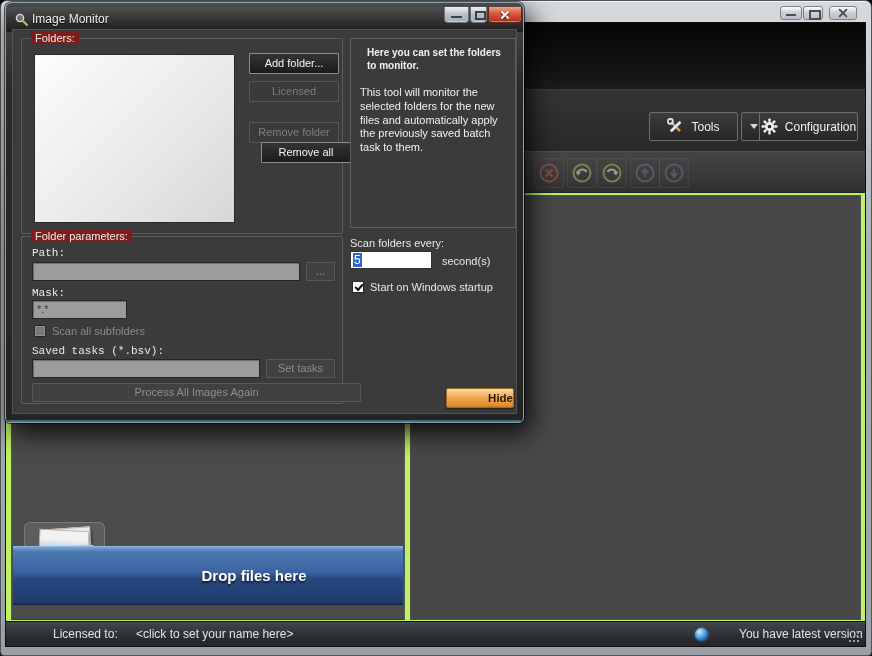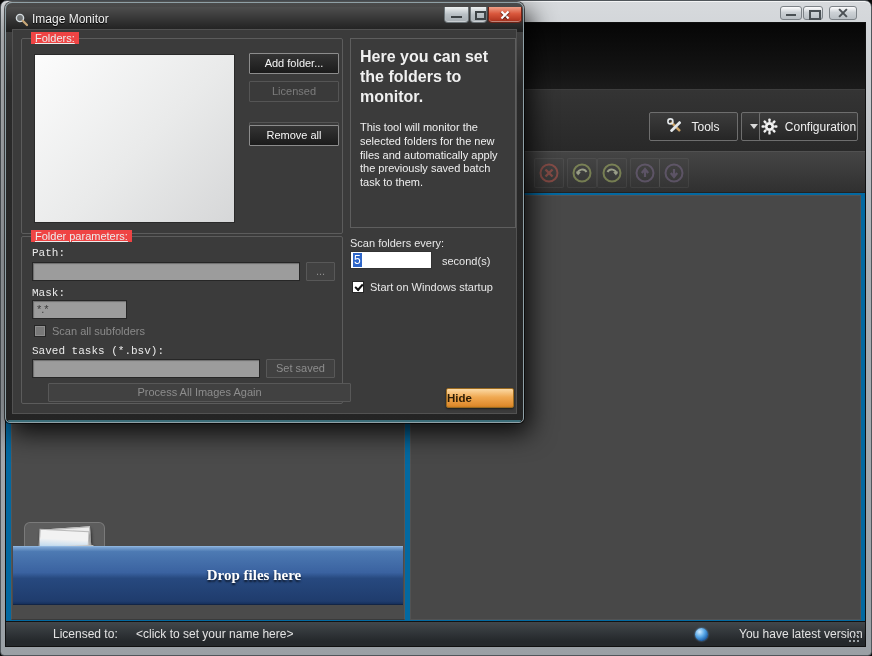--- a/index.html
+++ b/index.html
@@ -29,21 +29,21 @@
   .hdr-btn { position:absolute; height:29px; border:1px solid #6e6e6e; border-radius:2px; color:#f0f0f0; font-size:12px;
     background:linear-gradient(#3c3c3c,#262626); display:flex; align-items:center; justify-content:center; gap:7px; }
   .tools-btn { left:643px; top:22px; width:89px; }
   .tools-drop { left:735px; top:22px; width:25px; }
   .config-btn { left:753px; top:22px; width:99px; }
   .drop-arrow { width:0; height:0; border-left:4px solid transparent; border-right:4px solid transparent; border-top:5px solid #d8d8d8; }
 
   .band-toolbar { position:absolute; left:0; right:0; top:128px; height:42px; background:linear-gradient(#454545,#303030); border-top:1px solid #515151; border-bottom:1px solid #222; }
   .tb-box { position:absolute; top:6px; width:30px; height:30px; border:1px solid rgba(255,255,255,.10); border-radius:2px; background:rgba(255,255,255,.02); opacity:.55; display:flex; align-items:center; justify-content:center; }
 
-  .content { position:absolute; left:0; right:0; top:170px; bottom:25px; background:#0369a1;font-family:Liberation Serif, serif; }
+  .content { position:absolute; left:0; right:0; top:170px; bottom:25px; background:#bef264; }
   .left-panel { position:absolute; left:5px; top:2px; width:394px; bottom:1px; background:#4b4b4b; border:1px solid #565656; border-bottom-color:#3a3a3a; }
   .right-panel { position:absolute; left:404px; right:4px; top:2px; bottom:1px; background:#484848; border:1px solid #525252; }
 
   .drop-bar { position:absolute; left:1px; right:1px; top:350px; height:59px;
     background:linear-gradient(#7ea6d4, #4d7ab3 8%, #3a62a0 45%, #27497f 55%, #1f3c6d 95%, #16305c);
     border-top:1px solid #8db4de; border-bottom:1px solid #122546; }
   .drop-label { position:absolute; left:92px; right:0; top:0; bottom:0; display:flex; align-items:center; justify-content:center;
     color:#fff; font-weight:bold; font-size:15px; text-shadow:0 2px 2px rgba(0,0,0,.65); }
   .photo-btn { position:absolute; left:12px; top:326px; width:81px; height:80px; border-radius:6px;
     background:rgba(255,255,255,.10); box-shadow:inset 0 0 0 1px rgba(255,255,255,.18); }
@@ -80,52 +80,52 @@
   .dlg-close { left:482px; width:34px; background:linear-gradient(#f0a088,#d9573c 45%, #b83a24 85%, #93301d); border-color:#6e2418; }
   .dlg-min::after { content:""; position:absolute; left:6px; right:6px; bottom:4px; height:2px; background:#3c4245; }
   .dlg-max::after { content:""; position:absolute; left:4px; top:4px; width:7px; height:5px; border:2px solid #3c4245; }
   .dlg-close .glyph::before, .dlg-close .glyph::after { content:""; position:absolute; left:50%; top:7px; width:10px; height:2px; background:#fff; box-shadow:0 1px 1px rgba(0,0,0,.5); }
   .dlg-close .glyph::before { transform:translate(-50%,0) rotate(45deg); }
   .dlg-close .glyph::after  { transform:translate(-50%,0) rotate(-45deg); }
 
   .dlg-client { position:absolute; left:6px; right:6px; top:26px; bottom:8px; background:#3b3b3b; border:1px solid #525252; font-size:11px; color:#e8e8e8; }
 
   .groupbox { position:absolute; border:1px solid #5c5c5c; border-radius:2px; }
-  .gb-legend { position:absolute; top:-7px; left:9px; background:#ef4444; padding:0 4px; color:#ececec;text-decoration:underline; }
+  .gb-legend { position:absolute; top:-7px; left:9px; background:#7f1d1d; padding:0 4px; color:#ececec; }
 
   .gb-folders { left:8px; top:8px; width:322px; height:196px; }
   .listbox { position:absolute; left:12px; top:15px; width:201px; height:169px;
     background:linear-gradient(135deg,#fcfcfc,#e9eaea 55%, #d6d7d8); border:1px solid #2a2a2a; }
   .dlg-btn { position:absolute; left:227px; width:90px; height:21px; text-align:center; line-height:19px; border-radius:1px; font-size:11px; }
   .dlg-btn.on  { background:linear-gradient(#343434,#1b1b1b); border:1px solid #8c8c8c; color:#f5f5f5; }
   .dlg-btn.off { background:#3a3a3a; border:1px solid #555; color:#7c7c7c; }
 
   .gb-params { left:8px; top:206px; width:322px; height:168px; }
   .p-label { position:absolute; left:10px; color:#eaeaea;font-family:Liberation Mono, monospace; }
   .field { position:absolute; height:19px; background:#9c9c9c; border:1px solid #262626; box-shadow:inset 1px 1px 1px rgba(0,0,0,.3); color:#3c3c3c; font-size:11px; padding:2px 4px; }
   .small-btn { position:absolute; height:19px; background:#414141; border:1px solid #585858; color:#8d8d8d; text-align:center; line-height:17px; border-radius:1px; }
   .checkrow { position:absolute; display:flex; align-items:center; gap:6px; }
   .cb { width:12px; height:12px; border:1px solid #262626; }
   .cb.disabled { background:#787878; box-shadow:inset 0 0 0 1px #8f8f8f; }
   .cb.checked { background:#fff; position:relative; }
   .cb.checked::after { content:""; position:absolute; left:2px; top:2px; width:6px; height:3px; border-left:2px solid #111; border-bottom:2px solid #111; transform:rotate(-48deg); }
   .disabled-text { color:#8a8a8a; }
 
   .infobox { position:absolute; left:337px; top:8px; width:166px; height:190px; border:1px solid #5e5e5e; padding:8px 9px; color:#f0f0f0; line-height:1.25; }
-  .infobox .head { font-weight:bold; margin-bottom:14px; font-size:16px; }
+  .infobox .head { font-weight:bold; margin-bottom:14px; font-size:10px;margin-left:7px; }
   .infobox .body { font-size:11px; }
 
   .scan-label { position:absolute; left:337px; top:207px; }
   .scan-input { position:absolute; left:337px; top:221px; width:82px; height:18px; background:#fff; border:1px solid #333; padding:1px 2px; font-size:12px; }
   .scan-input .sel { background:#2e66c9; color:#fff; padding:0 1px; }
   .scan-unit { position:absolute; left:429px; top:225px; }
   .startup-row { left:339px; top:251px; }
 
   .hide-btn { position:absolute; left:433px; top:358px; width:68px; height:20px; border:1px solid #9a6a20; border-radius:2px;
-    background:linear-gradient(#fbd9a4,#f0a952 45%, #e08c2e 90%, #d07f24); color:#2b1c06; font-weight:bold; text-align:left; line-height:18px; font-size:11.5px;
+    background:linear-gradient(#fbd9a4,#f0a952 45%, #e08c2e 90%, #d07f24); color:#2b1c06; font-weight:bold; text-align:right; line-height:18px; font-size:11.5px;
     box-shadow:0 1px 2px rgba(0,0,0,.5); }
 </style>
 </head>
 <body>
 
 <div class="screen">
 
   <div class="main-frame">
     <div class="mw-caption-btn mw-min">
         <span class="glyph"></span>
@@ -254,43 +254,43 @@
     </div>
 
     <div class="dlg-client">
 
       <div class="groupbox gb-folders">
         <span class="gb-legend">Folders:</span>
         <div class="listbox"></div>
         <div class="dlg-btn on" style="top:14px;">Add folder...</div>
         <div class="dlg-btn off" style="top:42px;">Licensed</div>
         <div class="dlg-btn off" style="top:83px;">Remove folder</div>
-        <div class="dlg-btn on" style="top:86px;">Remove all</div>
+        <div class="dlg-btn on" style="top:103px;margin-left:12px;">Remove all</div>
       </div>
 
       <div class="groupbox gb-params">
         <span class="gb-legend">Folder parameters:</span>
 
         <span class="p-label" style="top:10px;">Path:</span>
         <div class="field" style="left:10px; top:25px; width:268px;"></div>
         <div class="small-btn" style="left:284px; top:25px; width:29px;">...</div>
 
         <span class="p-label" style="top:50px;">Mask:</span>
         <div class="field" style="left:10px; top:63px; width:95px;">*.*</div>
 
         <div class="checkrow" style="left:12px; top:88px;">
           <span class="cb disabled"></span>
           <span class="disabled-text">Scan all subfolders</span>
         </div>
 
         <span class="p-label" style="top:108px;">Saved tasks (*.bsv):</span>
         <div class="field" style="left:10px; top:122px; width:228px;"></div>
-        <div class="small-btn" style="left:244px; top:122px; width:69px;">Set saved</div>
-
-        <div class="small-btn" style="left:26px; top:146px; width:303px;text-align:center;">Process All Images Again</div>
+        <div class="small-btn" style="left:244px; top:122px; width:69px;">Set tasks</div>
+
+        <div class="small-btn" style="left:10px; top:146px; width:329px;text-align:center;">Process All Images Again</div>
       </div>
 
       <div class="infobox">
         <div class="head">Here you can set the folders to monitor.</div>
         <div class="body">This tool will monitor the selected folders for the new files and automatically apply the previously saved batch task to them.</div>
       </div>
 
       <span class="scan-label">Scan folders every:</span>
       <div class="scan-input">
         <span class="sel">5</span>

